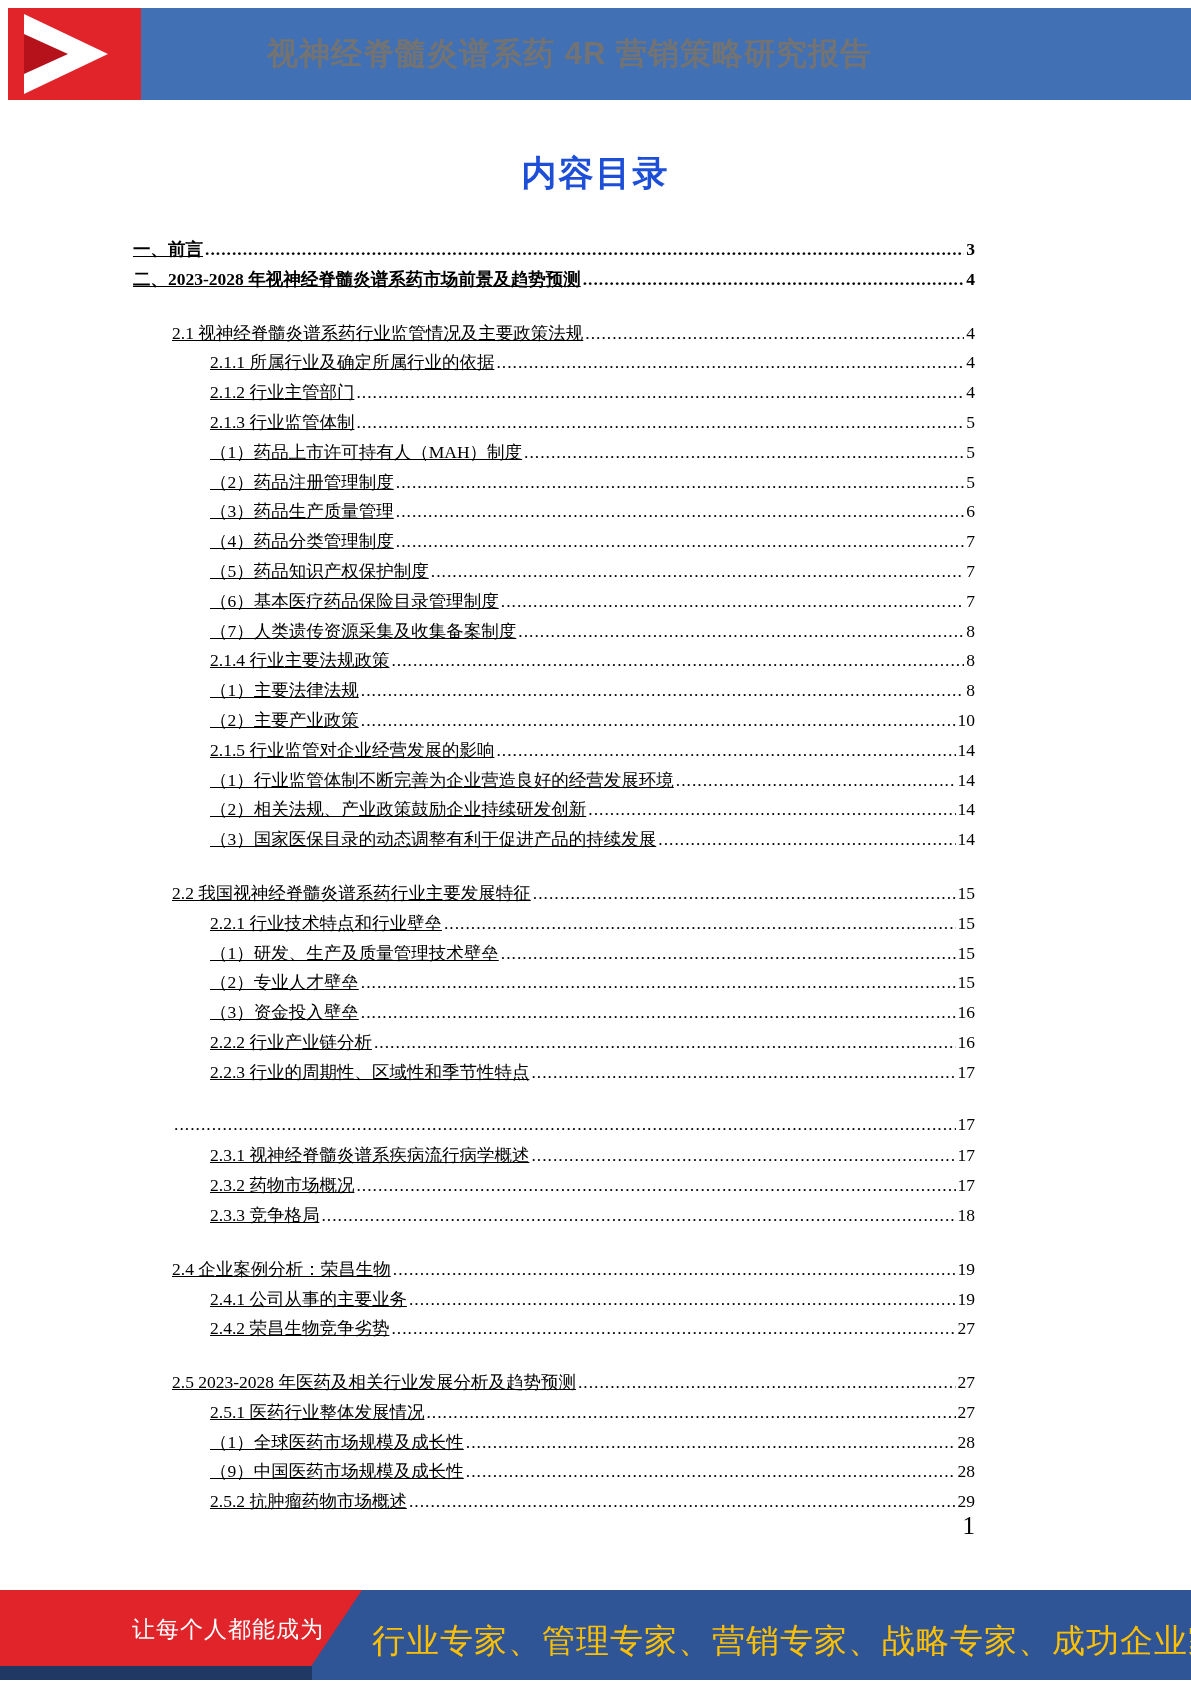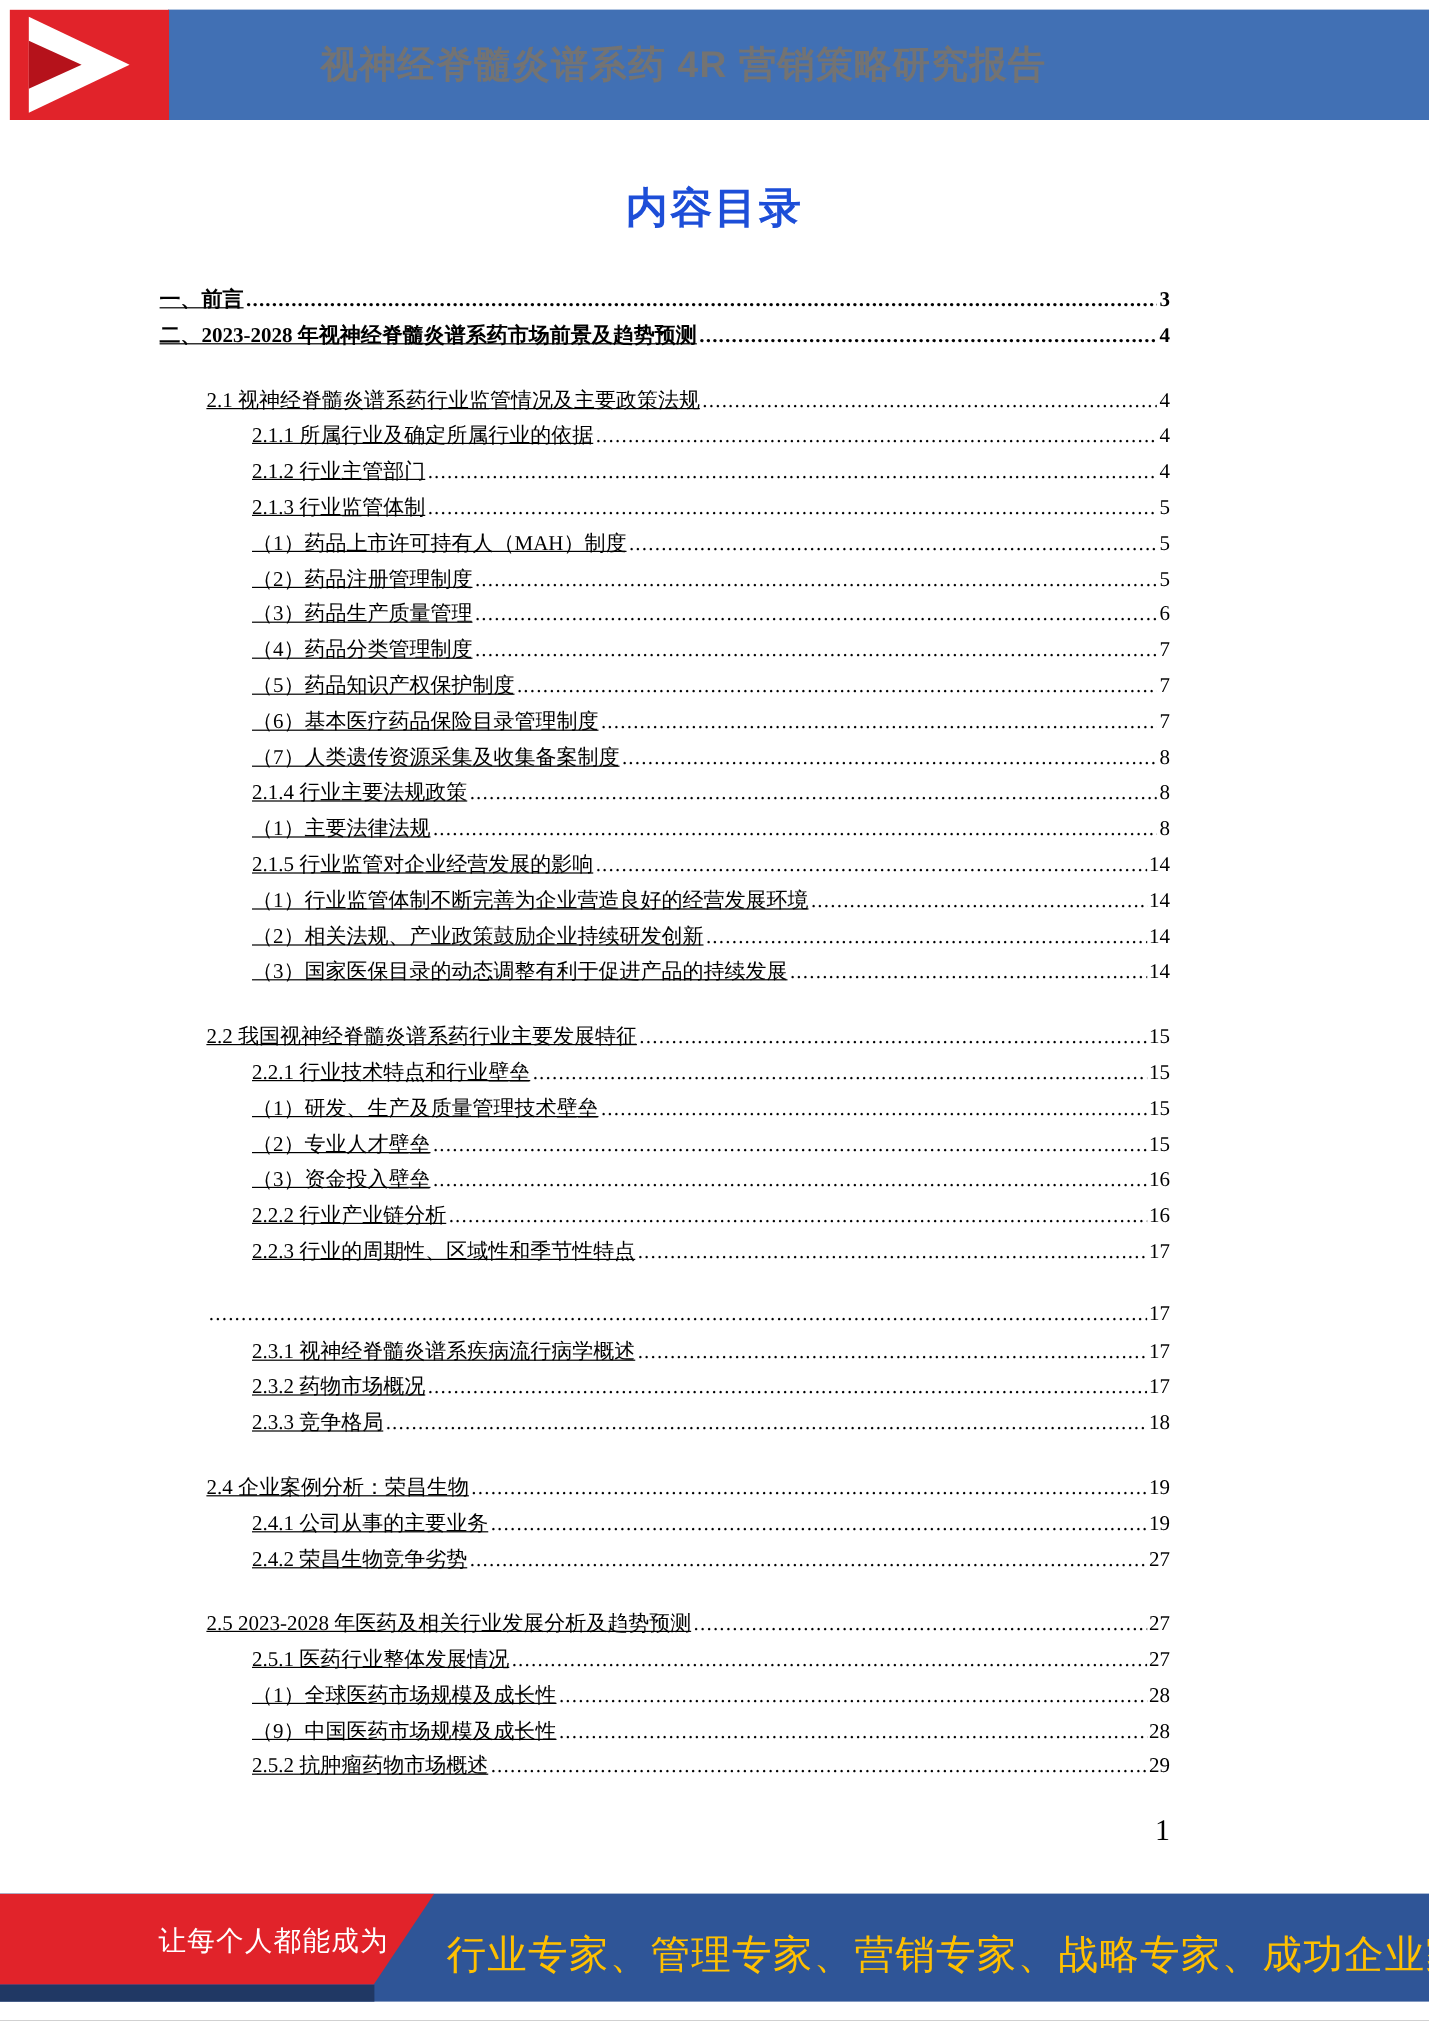--- a/index.html
+++ b/index.html
@@ -57,21 +57,21 @@
   .toc-page { flex:0 0 auto; }
 
   
   .page-number {
     position:absolute; top:1512px; right:216px;
     font-size:25px;
   }
 
   
   .footer {
-    position:absolute; left:0; right:0; bottom:16px; height:90px;
+    position:absolute; left:0; right:0; bottom:4px; height:90px;
     background:#2f5597;
   }
   .footer-red {
     position:absolute; left:0; top:0; width:362px; height:76px;
     background:#e1232a;
     clip-path:polygon(0 0, 100% 0, 86% 100%, 0 100%);
   }
   .footer-navy {
     position:absolute; left:0; bottom:0; width:312px; height:14px;
     background:#203864;
@@ -180,20 +180,25 @@
         <span class="toc-label">2.1.4 行业主要法规政策</span>
         <span class="dots"></span>
         <span class="toc-page">8</span>
       </div>
       <div class="toc-row lvl3">
         <span class="toc-label">（1）主要法律法规</span>
         <span class="dots"></span>
         <span class="toc-page">8</span>
       </div>
       <div class="toc-row lvl3">
+        <span class="toc-label">（2）主要产业政策</span>
+        <span class="dots"></span>
+        <span class="toc-page">10</span>
+      </div>
+      <div class="toc-row lvl3">
         <span class="toc-label">2.1.5 行业监管对企业经营发展的影响</span>
         <span class="dots"></span>
         <span class="toc-page">14</span>
       </div>
       <div class="toc-row lvl3">
         <span class="toc-label">（1）行业监管体制不断完善为企业营造良好的经营发展环境</span>
         <span class="dots"></span>
         <span class="toc-page">14</span>
       </div>
       <div class="toc-row lvl3">

